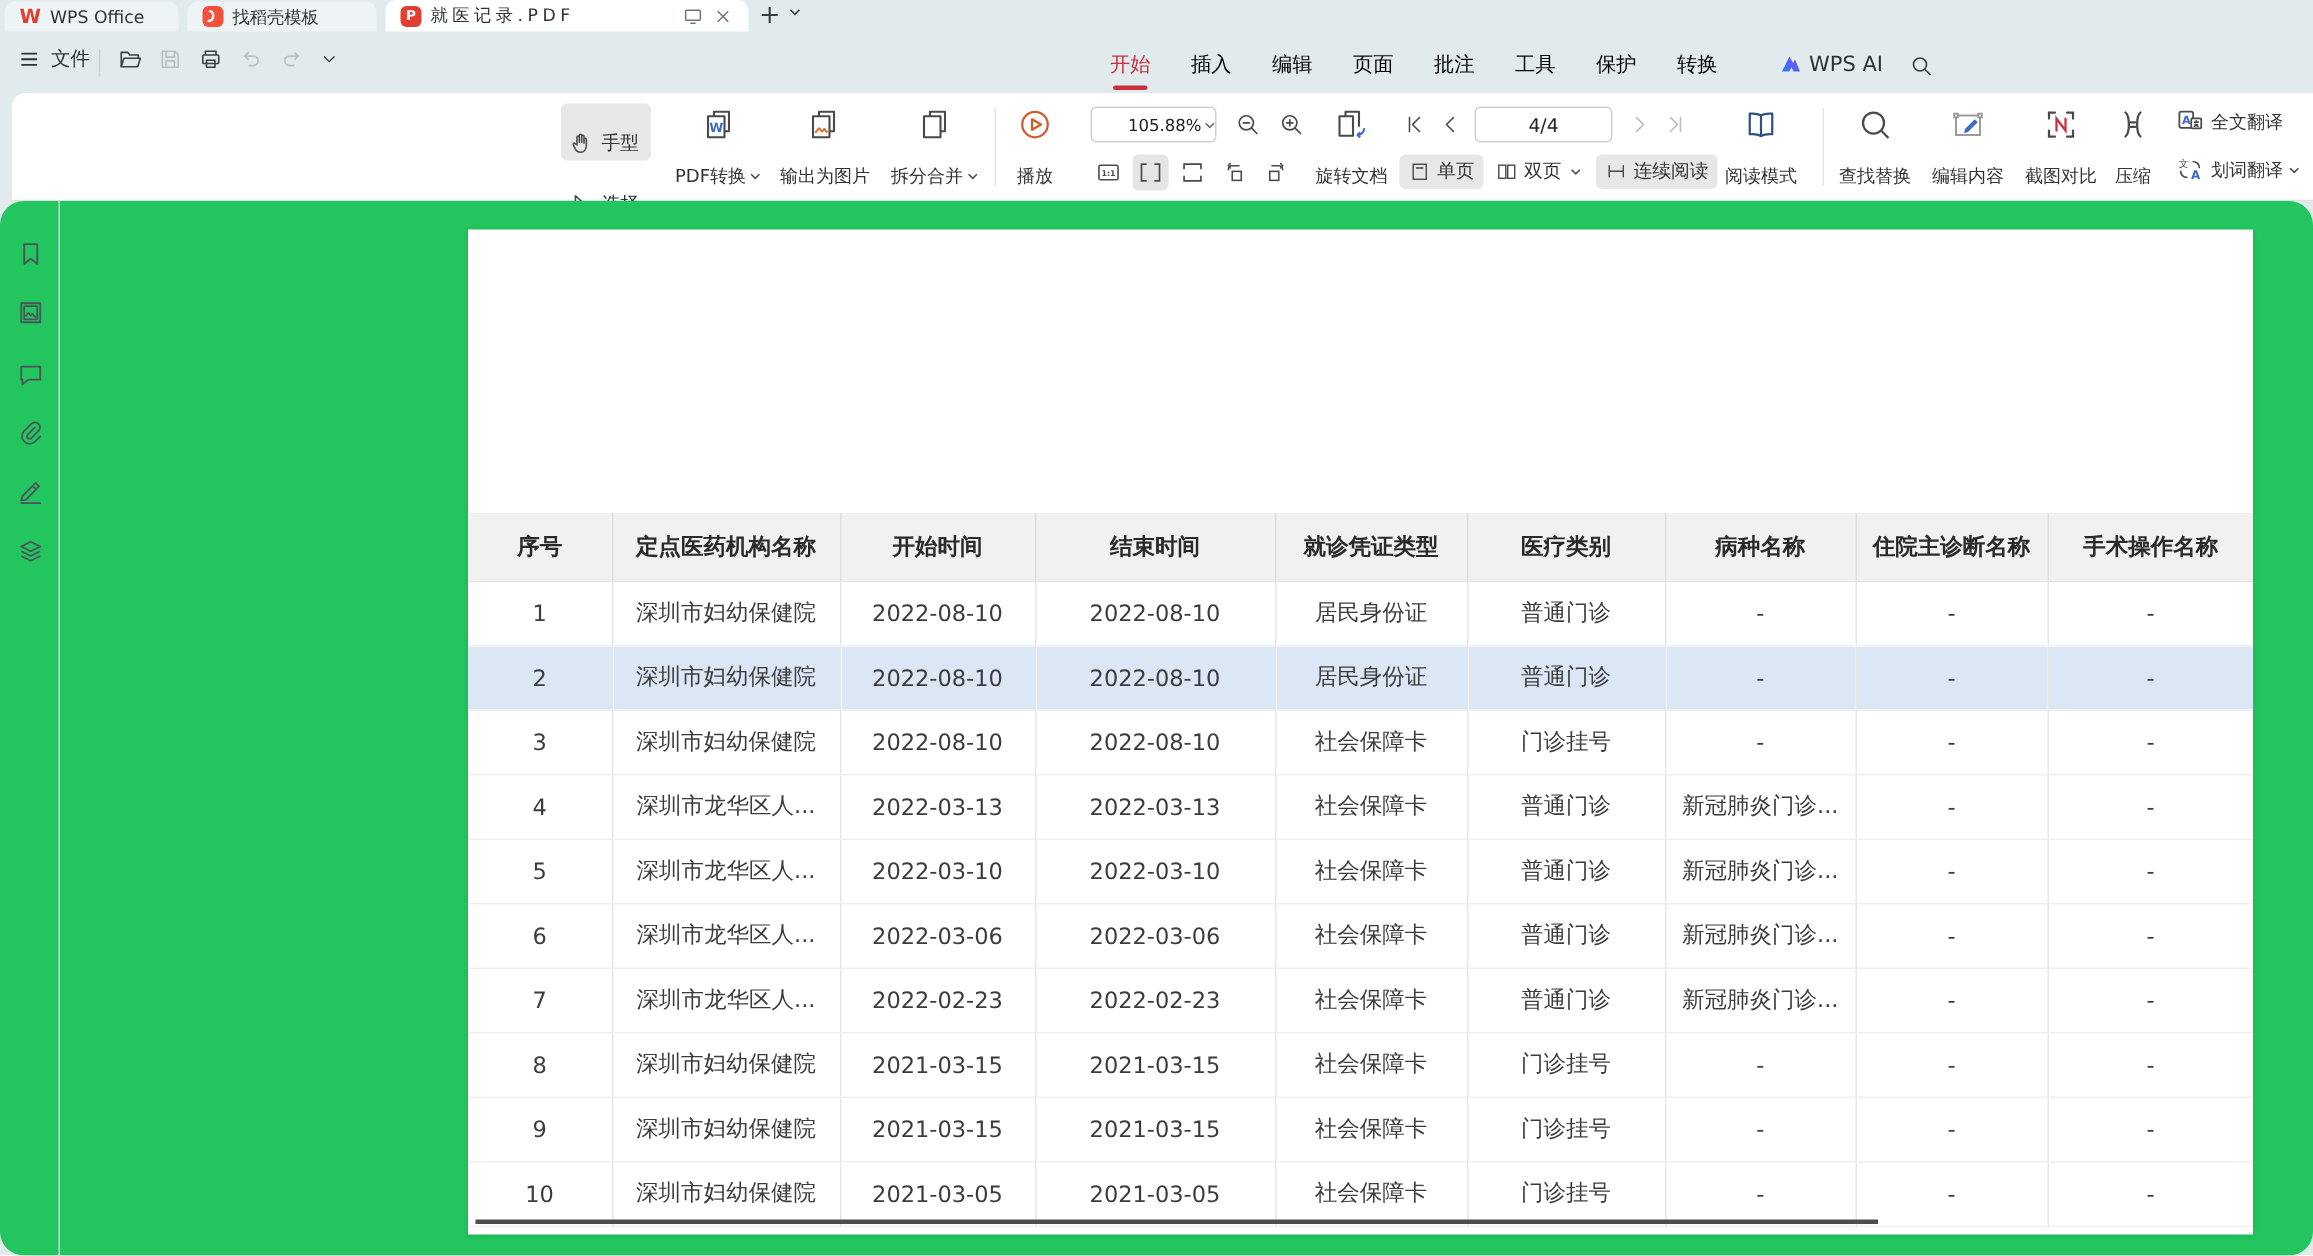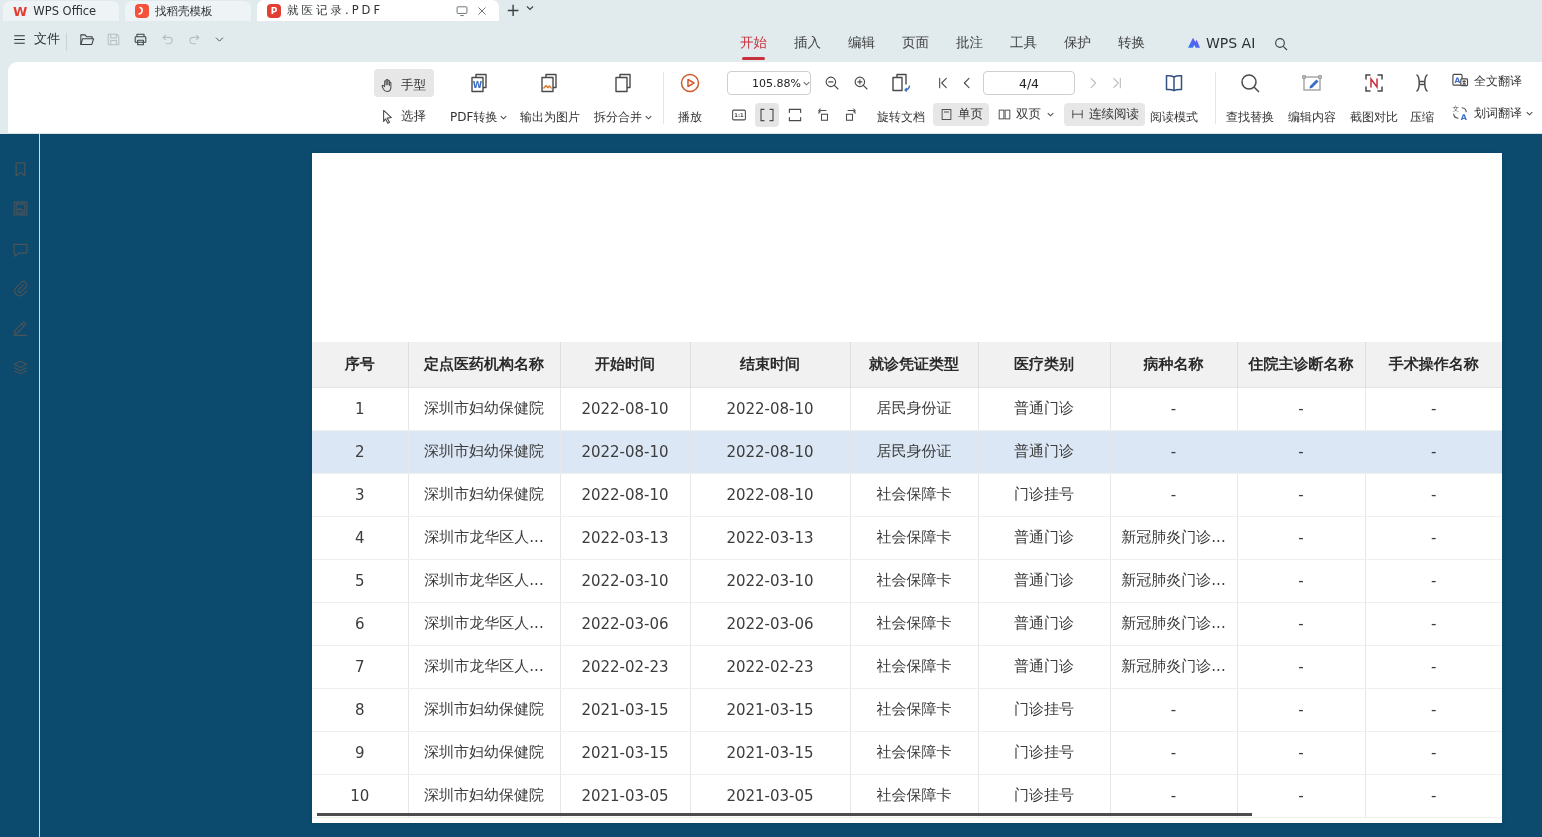--- a/index.html
+++ b/index.html
@@ -24,53 +24,53 @@
   .plus { font-size:17px; color:#3a3f42; padding:0 4px; line-height:21px; }
   .tchev { width:12px; height:12px; margin-top:2px; }
 
   
   .menubar { position:absolute; left:0; top:21px; width:100%; height:41px; }
   .filebtn { position:absolute; left:12px; top:9px; display:flex; align-items:center; gap:7px; font-size:13px; color:#2e3234; }
   .mb-div { position:absolute; left:66px; top:12px; width:1px; height:18px; background:#c8d4d7; }
   .qicons { position:absolute; left:78px; top:10px; display:flex; gap:10px; align-items:center; }
   .qicons svg { width:17px; height:17px; }
   .menu-items { position:absolute; left:740px; top:8px; display:flex; align-items:center; }
-  .mitem { position:relative; font-size:13.5px; color:#404040; padding:5px 0 9px 0; margin-right:27px; }
+  .mitem { position:relative; font-size:13.5px; color:#000000; padding:5px 0 9px 0; margin-right:27px; }
   .mitem.active { color:#c7303c; font-weight:normal; }
   .mitem.active::after { content:""; position:absolute; left:2px; right:2px; bottom:1px; height:3px; background:#c7303c; border-radius:2px; }
   .ai-chip { display:flex; align-items:center; gap:4px; font-size:14px; color:#2e3234; margin:0 18px 0 14px; padding-bottom:4px; }
   .m-search { width:16px; height:16px; margin-top:-2px; }
 
   
   .ribbon { position:absolute; left:8px; top:62px; width:1534px; height:72px; background:#fff; border-radius:9px 0 0 0; border-bottom:1px solid #d9e3e6; }
   .ribbon svg { flex:none; }
   .rdiv { position:absolute; top:10px; width:1px; height:52px; background:#e5e5e5; }
   .stack { position:absolute; left:366px; top:7px; display:flex; flex-direction:column; gap:3px; }
-  .pill { display:flex; align-items:center; gap:5px; font-size:12.5px; color:#333; padding:8px 8px 3px 5px; border-radius:4px; }
+  .pill { display:flex; align-items:center; gap:5px; font-size:12.5px; color:#333; padding:18px 8px 3px 5px; border-radius:4px; }
   .pill.on { background:#e7e7e7; }
   .pill svg { width:17px; height:17px; }
   .bigbtn { position:absolute; top:8px; height:57px; display:flex; flex-direction:column; align-items:center; justify-content:space-between; padding:1px 4px; }
   .bigbtn svg.main { width:24px; height:24px; }
   .lbl { font-size:12px; color:#333; display:flex; align-items:center; gap:1px; white-space:nowrap; }
   .lbl svg { width:11px; height:11px; }
   .toprow { position:absolute; top:9px; display:flex; align-items:center; }
   .botrow { position:absolute; top:41px; display:flex; align-items:center; }
   .zbox { width:84px; height:24px; border:1px solid #cfcfcf; border-radius:4px; display:flex; align-items:center; font-size:11px; color:#222; padding:0 24px; }
   .zbox .v { flex:1; text-align:center; }
   .pgbox { width:92px; height:24px; border:1px solid #cfcfcf; border-radius:4px; display:flex; align-items:center; justify-content:center; font-size:12.5px; color:#222; }
   .sic { width:24px; height:24px; padding:3px; border-radius:4px; display:flex; align-items:center; justify-content:center; }
   .sic svg { width:18px; height:18px; }
   .sic.on { background:#e5e5e5; }
   .navic { width:20px; height:20px; padding:2px; }
   .mode { display:flex; align-items:center; gap:4px; font-size:12.5px; color:#333; padding:3px 6px; border-radius:4px; white-space:nowrap; }
   .mode.on { background:#e7e7e7; }
   .mode svg { width:15px; height:15px; }
 
   
-  .workspace { position:absolute; left:0; top:134px; width:1542px; height:703px; background:#0c4a6e; }
+  .workspace { position:absolute; left:0; top:134px; width:1542px; height:703px; background:#22c55e;border-radius:16px; }
   .rail { position:absolute; left:0; top:0; width:40px; height:100%; border-right:1px solid #cfdadd; }
   .rail .ric { position:absolute; left:11px; width:19px; height:19px; }
   .page { position:absolute; left:312px; top:19px; width:1190px; height:670px; background:#ffffff; box-shadow:0 1px 4px rgba(0,0,0,.10); }
 
   table.pdf { position:absolute; left:0; top:189px; width:1190px; border-collapse:collapse; table-layout:fixed; }
   table.pdf th { height:45px; background:#f1f1f2; font-size:15px; font-weight:bold; color:#2a2a2a;
                  border-right:1px solid #dedede; border-bottom:1px solid #e4e4e4; text-align:center; }
   table.pdf td { height:43px; font-size:15px; color:#3c3c3c; text-align:center;
                  border-right:1px solid #e7e7e7; border-bottom:1px solid #efefef; white-space:nowrap; overflow:hidden; }
   table.pdf th:last-child, table.pdf td:last-child { border-right:none; }

